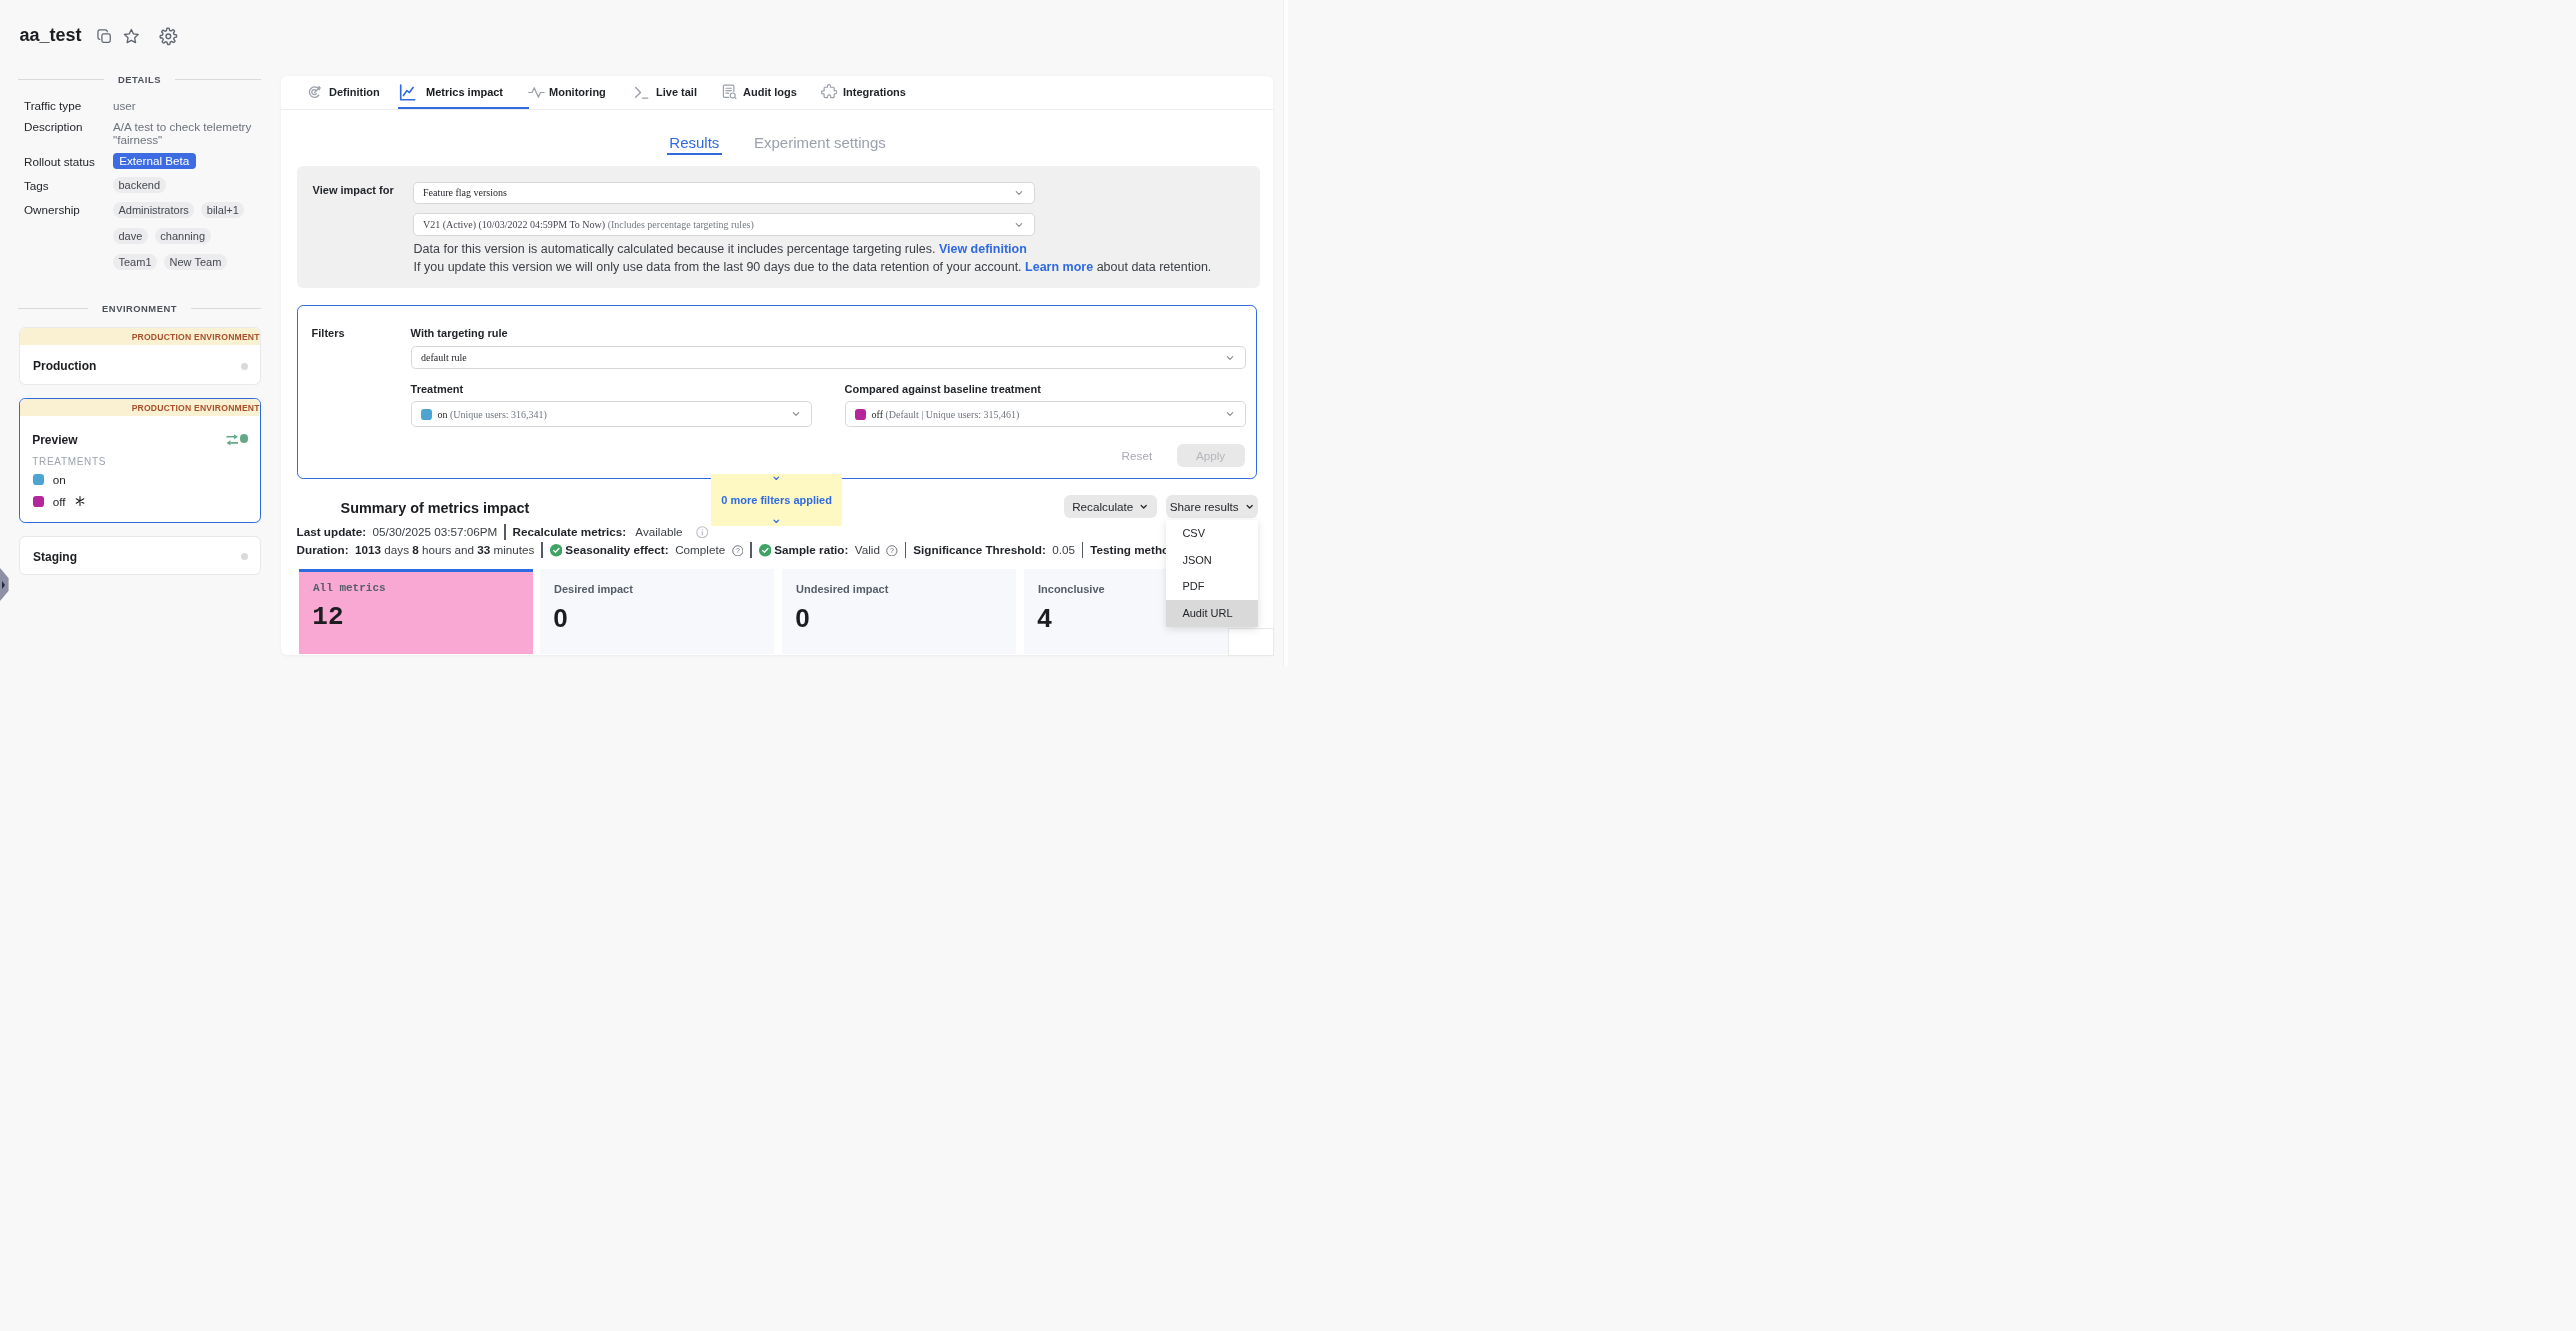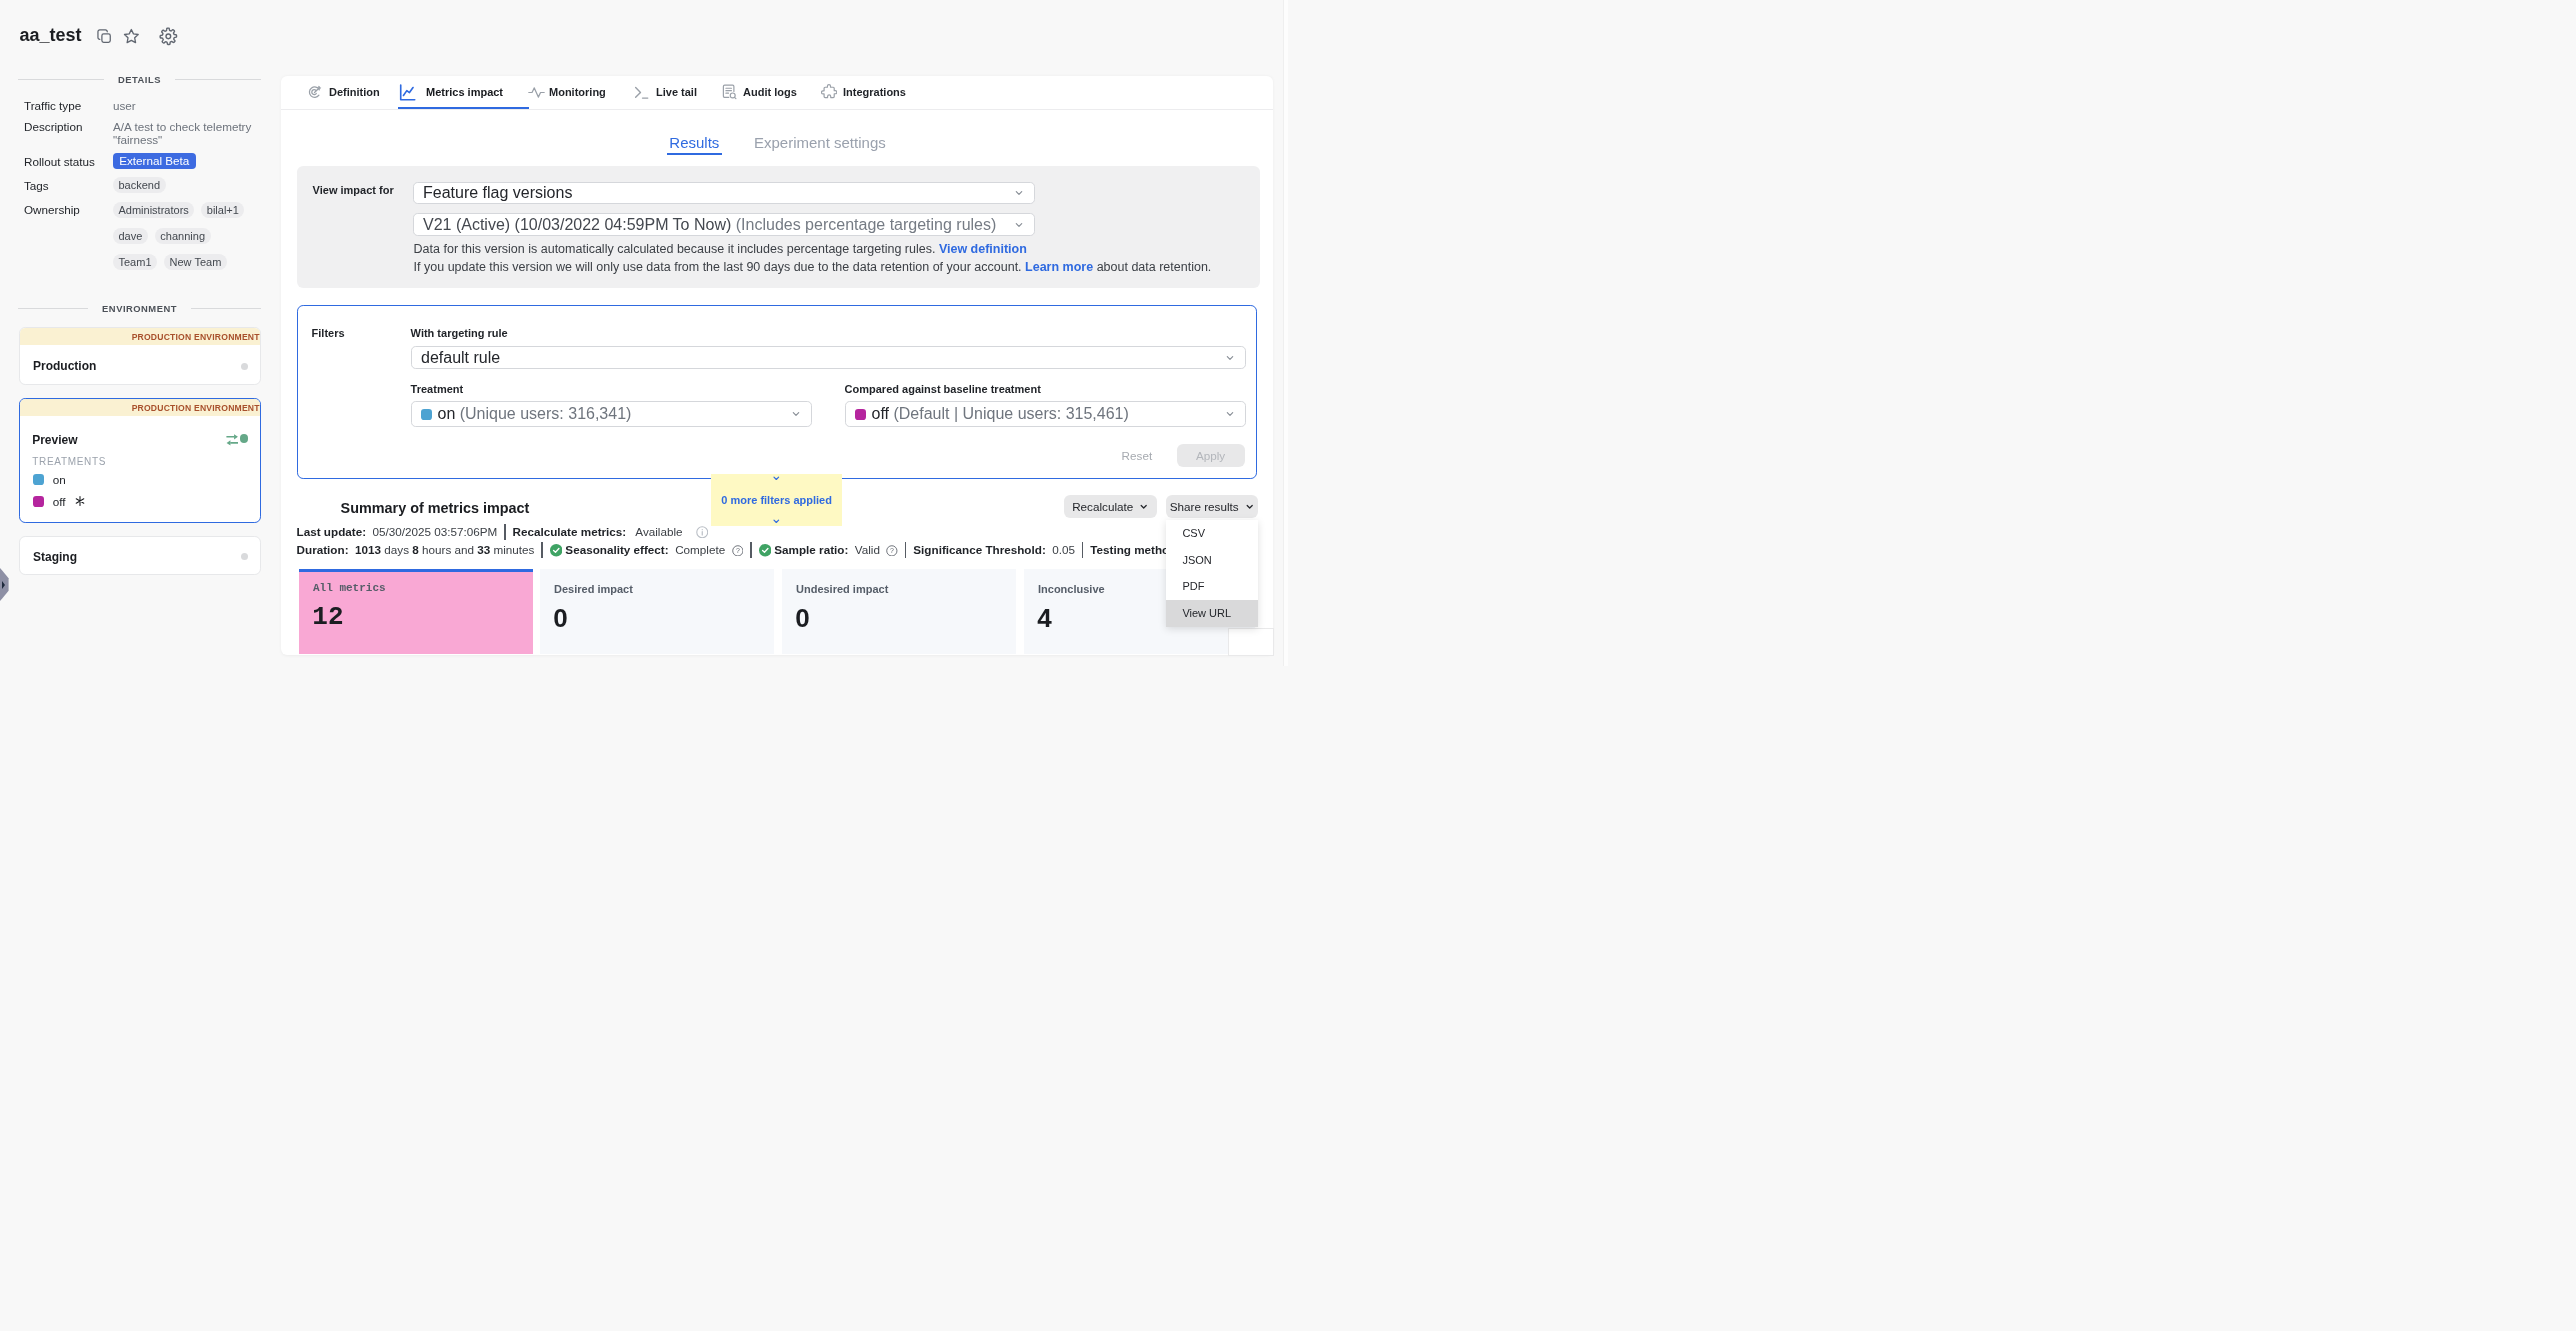--- a/index.html
+++ b/index.html
@@ -28,21 +28,21 @@
 
 
 #maincard { left:281px; top:76px; width:992px; height:579px; background:#fff; border-radius:6.2px; box-shadow:0 0.8px 3.1px rgba(0,0,0,0.05); }
 #tabbar { position:absolute; left:0; top:0; width:100%; height:34px; border-bottom:0.8px solid #ececee; }
 .ticon { position:absolute; top:7.8px; }
 .ttext { position:absolute; top:10px; font-size:11px; font-weight:bold; color:#1f2227; white-space:nowrap; }
 .subtab { font-size:15px; color:#9aa1ad; }
 .subtab.active { color:#2f6ae0; border-bottom:2.3px solid #2f6ae0; padding:0 2.3px 2.3px; }
 
 #graypanel { left:15.6px; top:90px; width:963px; height:122px; background:#f0f0f1; border-radius:6.2px; }
-.dd { background:#fff; border:0.8px solid #d5d7db; border-radius:4.7px; display:flex; align-items:center; font-size:16px; color:#24262b; padding:0 9.4px; position:absolute; }
+.dd { background:#fff; border:0.8px solid #d5d7db; border-radius:4.7px; display:flex; align-items:center; font-size:10px; color:#24262b; padding:0 9.4px; position:absolute;font-family:Liberation Serif, serif; }
 .dd .chev { position:absolute; right:9.4px; top:50%; margin-top:-4.7px; }
 .link { color:#2f6ae0; font-weight:bold; }
 .ptext { font-size:12.5px; color:#3c4046; line-height:18px; }
 
 #filters { left:15.6px; top:229px; width:960px; height:174px; border:0.8px solid #2f6ae0; border-radius:6.2px; background:#fff; }
 .flabel { font-size:11px; font-weight:bold; color:#1f2227; }
 
 .btn { background:#e8e8e9; border-radius:6.2px; display:flex; align-items:center; justify-content:center; gap:6.2px; font-size:11.7px; color:#24262b; }
 .sep { display:inline-block; width:1.2px; height:15.6px; background:#565b63; vertical-align:-3.5px; margin:0 7px; }
 .meta { font-size:11.7px; color:#3c4046; white-space:nowrap; }
@@ -297,18 +297,18 @@
       </div>
     </div>
   </div>
 
   <div class="abs" style="left:947px; top:552px; width:46px; height:28px; background:#fff; border:0.8px solid #e9e9ea; z-index:4;"></div>
 
   <div id="menu" class="abs">
     <div class="mitem">CSV</div>
     <div class="mitem">JSON</div>
     <div class="mitem">PDF</div>
-    <div class="mitem" style="background:#d9d9da; height:27px; line-height:27px;">View URL</div>
+    <div class="mitem" style="background:#d9d9da; height:27px; line-height:27px;">Audit URL</div>
   </div>
 </div>
 
 <div class="abs" style="right:0; top:0; width:5.5px; height:666px; background:#fdfdfd; border-left:0.8px solid #efefef;"></div>
 
 
 </body></html>

